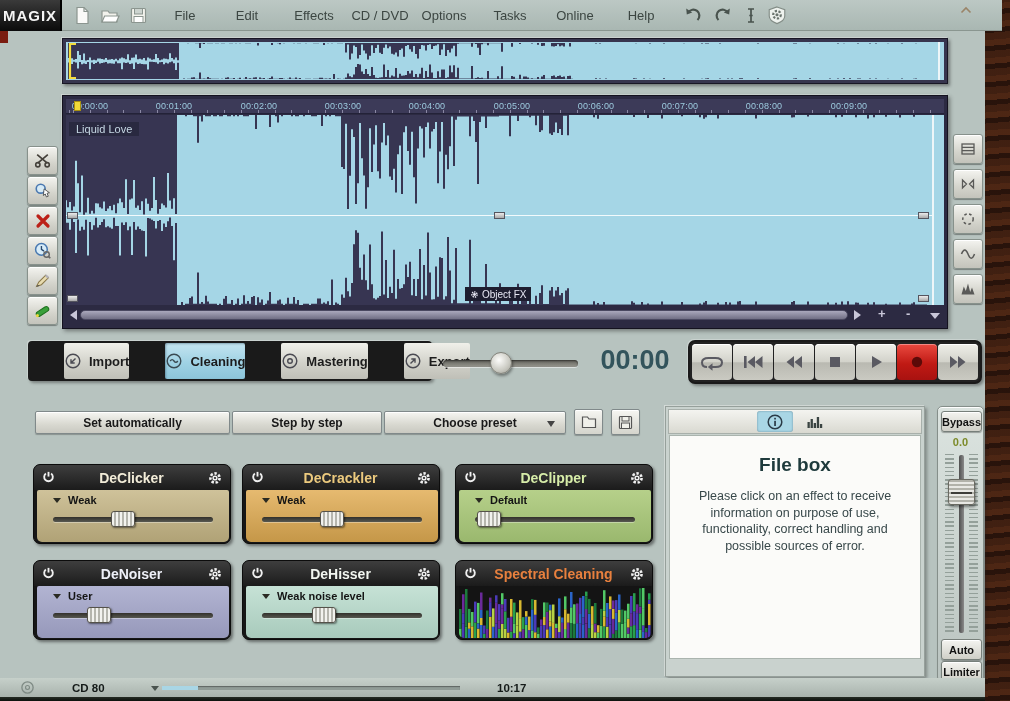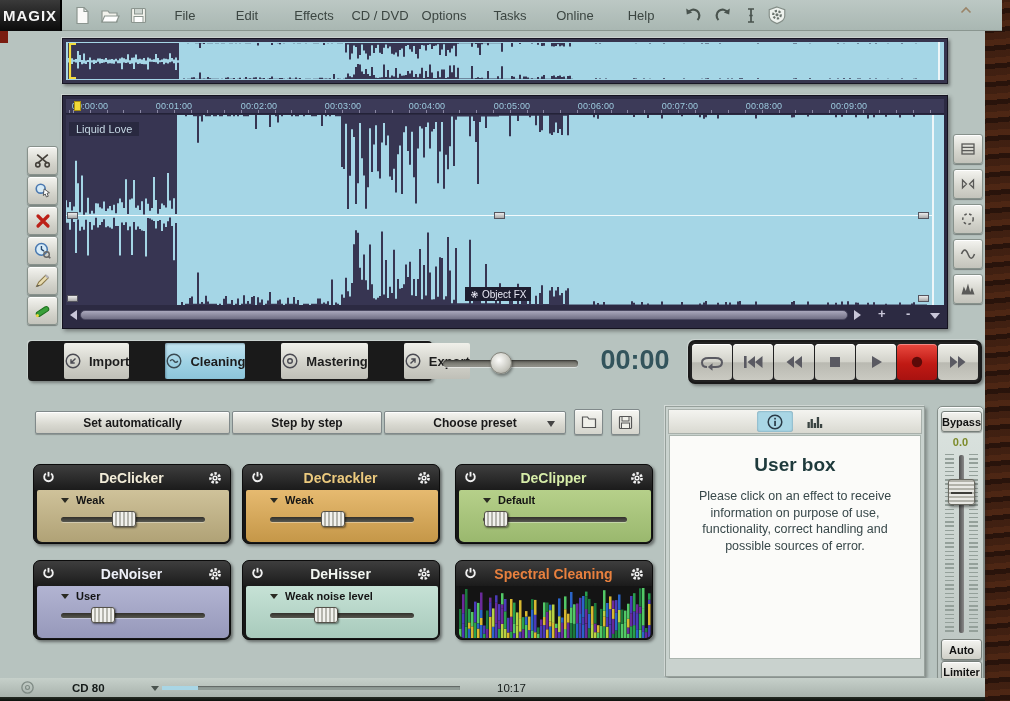--- a/index.html
+++ b/index.html
@@ -99,21 +99,21 @@
 .icon-btn{position:absolute;width:29px;height:26px;border:1px solid #80898a;border-radius:2px;
   background:linear-gradient(#f6f6f2,#d4d4cc);display:flex;align-items:center;justify-content:center;cursor:pointer;
   box-shadow:0 1px 1px rgba(0,0,0,.25), inset 0 1px 0 #fff;}
 
 
 .fx{position:absolute;width:198px;height:80px;background:#161616;border-radius:7px;border:1px solid #0c0c0c;
   box-shadow:2px 2px 3px rgba(25,25,25,.5);margin-top:9px;}
 .fx-head{position:absolute;left:0;top:0;width:100%;height:25px;border-radius:6px 6px 0 0;
   background:linear-gradient(#3e3e3e,#1b1b1b);display:flex;align-items:center;padding:0 7px;}
 .fx-title{flex:1;text-align:center;font-size:14px;font-weight:bold;color:#f0f0f0;}
-.fx-body{position:absolute;left:3px;top:25px;width:192px;height:52px;border-radius:2px 2px 5px 5px;padding:4px 24px 0;}
+.fx-body{position:absolute;left:3px;top:25px;width:192px;height:52px;border-radius:2px 2px 5px 5px;padding:4px 16px 0;}
 .fx-body.spectro{padding:0;overflow:hidden;background:#161616;}
 .fx-preset{display:flex;align-items:center;gap:7px;font-size:11px;font-weight:bold;color:#141414;cursor:pointer;}
 .fx-preset .tri{width:0;height:0;border-left:4px solid transparent;border-right:4px solid transparent;border-top:5.5px solid #2a2a22;}
 .fx-track{position:relative;margin-top:11px;height:5px;border-radius:3px;
   background:linear-gradient(#32302b,#575850);box-shadow:0 1px 0 rgba(255,255,255,.35);}
 .fx-knob{position:absolute;top:-6px;width:24px;height:16px;border-radius:3px;border:1px solid #55524a;
   background:repeating-linear-gradient(90deg,#f2f2ee 0 2px,#b5b5ad 2px 4px);
   box-shadow:1px 1px 2px rgba(0,0,0,.5);cursor:pointer;}
 
 
@@ -145,21 +145,21 @@
   background:repeating-linear-gradient(0deg,#e8e8e4 0 2px,#b2b2aa 2px 4px);box-shadow:1px 2px 3px rgba(0,0,0,.45);cursor:pointer;}
 #fader-knob:after{content:"";position:absolute;left:2px;right:2px;top:12px;height:2px;background:#3c3c38;}
 
 
 #statusbar{position:absolute;left:0;top:678px;width:985px;height:19px;background:linear-gradient(#c6d0ca,#a9b3ad);}
 #sb-cd-icon{position:absolute;left:20px;top:2px;}
 #sb-cd-label{position:absolute;left:72px;top:4px;font-size:11.5px;font-weight:bold;color:#141a18;}
 #sb-tri{position:absolute;left:151px;top:8px;width:0;height:0;border-left:4px solid transparent;border-right:4px solid transparent;border-top:5px solid #49534e;}
 #sb-bar{position:absolute;left:162px;top:8px;width:298px;height:4px;background:#909b96;box-shadow:inset 0 1px 1px rgba(0,0,0,.35);}
 #progress-fill{position:absolute;left:0;top:0;height:4px;background:#a9d6e5;}
-#sb-time{position:absolute;left:497px;top:4px;font-size:11.5px;font-weight:normal;color:#141a18;}
+#sb-time{position:absolute;left:497px;top:4px;font-size:11.5px;font-weight:bold;color:#141a18;}
 
 svg{display:block;}
 </style>
 </head>
 <body>
 
 <div id="app">
 
   <div id="menubar">
     <div id="logo">MAGIX</div>
@@ -787,21 +787,21 @@
             <rect x="1.5" y="8" width="2.3" height="6"></rect>
               <rect x="4.6" y="5" width="2.3" height="9"></rect>
             <rect x="7.7" y="9" width="2.3" height="5"></rect>
               <rect x="10.8" y="3" width="2.3" height="11"></rect>
             <rect x="13.9" y="10" width="2.3" height="4"></rect>
           </g>
         </svg>
       </div>
     </div>
     <div id="info-content">
-      <div id="info-title">User box</div>
+      <div id="info-title">File box</div>
       <p id="info-text">Please click on an effect to receive information on purpose of use, functionality, correct handling and possible sources of error.</p>
     </div>
   </div>
 
   <div id="bypass">
     <div class="byp-btn" style="top:4px">Bypass</div>
     <div id="bypass-value">0.0</div>
     <div id="fader">
       <div class="fader-ticks" style="left:5px"></div>
       <div class="fader-ticks" style="right:5px"></div>

